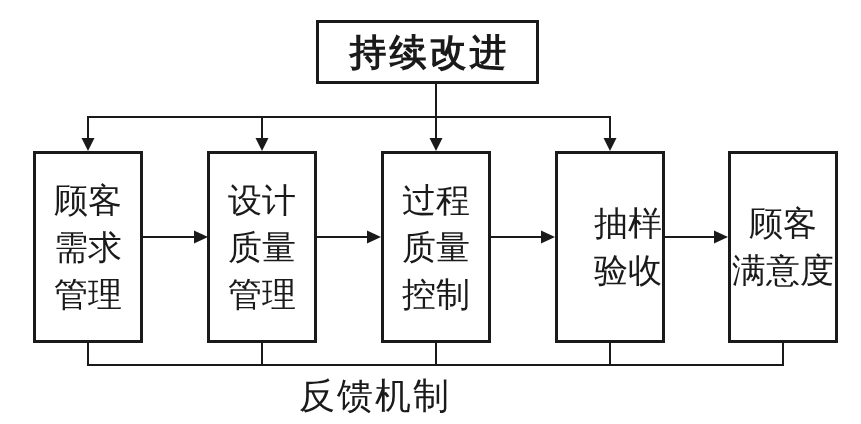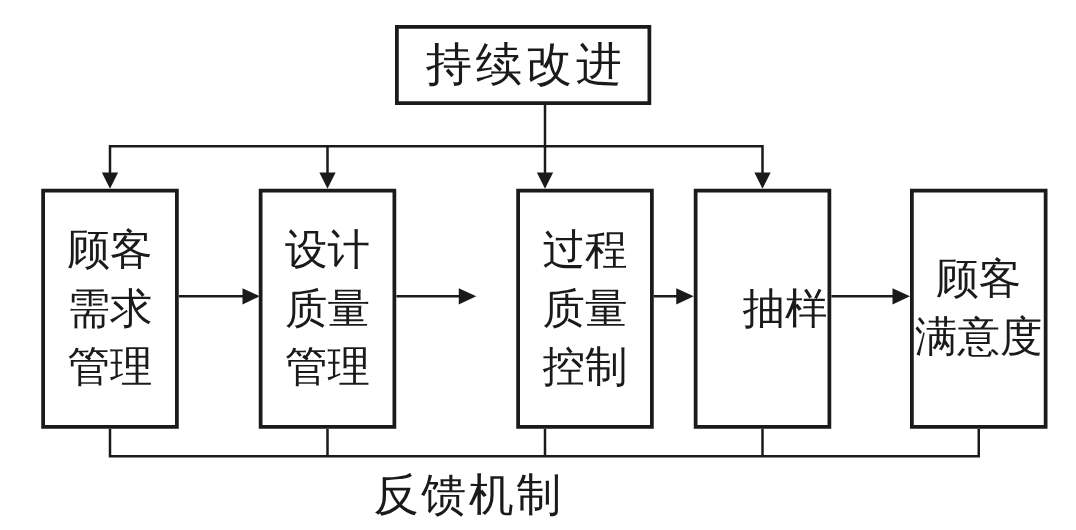--- a/index.html
+++ b/index.html
@@ -37,39 +37,40 @@
     border: 3px solid var(--line);
     background: var(--background);
     display: flex;
     flex-direction: column;
     align-items: center;
     justify-content: center;
     text-align: center;
   }
   .top-node {
     left: 316px; top: 20px;
-    width: 205px; height: 64px;
+    width: 223px; height: 64px;
     font-size: 37px;
     letter-spacing: 3px;
     line-height: 1;
     padding-left: 4px; 
+    font-weight: bold;
   }
   .proc-node {
     top: 151px;
     width: 110px; height: 192px;
   }
   .proc-node .line {
     display: block;
     font-size: 34px;
     line-height: 47px;
     white-space: nowrap;
   }
   .node-1 { left: 33px; }
   .node-2 { left: 207px; }
-  .node-3 { left: 381px; margin-left: 32px; }
+  .node-3 { left: 381px; }
   .node-4 { left: 555px; align-items: flex-end; }
   .node-5 { left: 728px; }
 
   .feedback-label {
     position: absolute;
     left: 299px; top: 377px;
     width: 290px;
     text-align: left;
     font-size: 36px;
     letter-spacing: 2px;
@@ -139,20 +140,21 @@
   </div>
 
   <div class="node proc-node node-3">
     <span class="line">过程</span>
     <span class="line">质量</span>
     <span class="line">控制</span>
   </div>
 
   <div class="node proc-node node-4">
     <span class="line">抽样</span>
+    <span class="line">验收</span>
   </div>
 
   <div class="node proc-node node-5">
     <span class="line">顾客</span>
     <span class="line">满意度</span>
   </div>
 
   <div class="feedback-label">反馈机制</div>
 
 </div>

